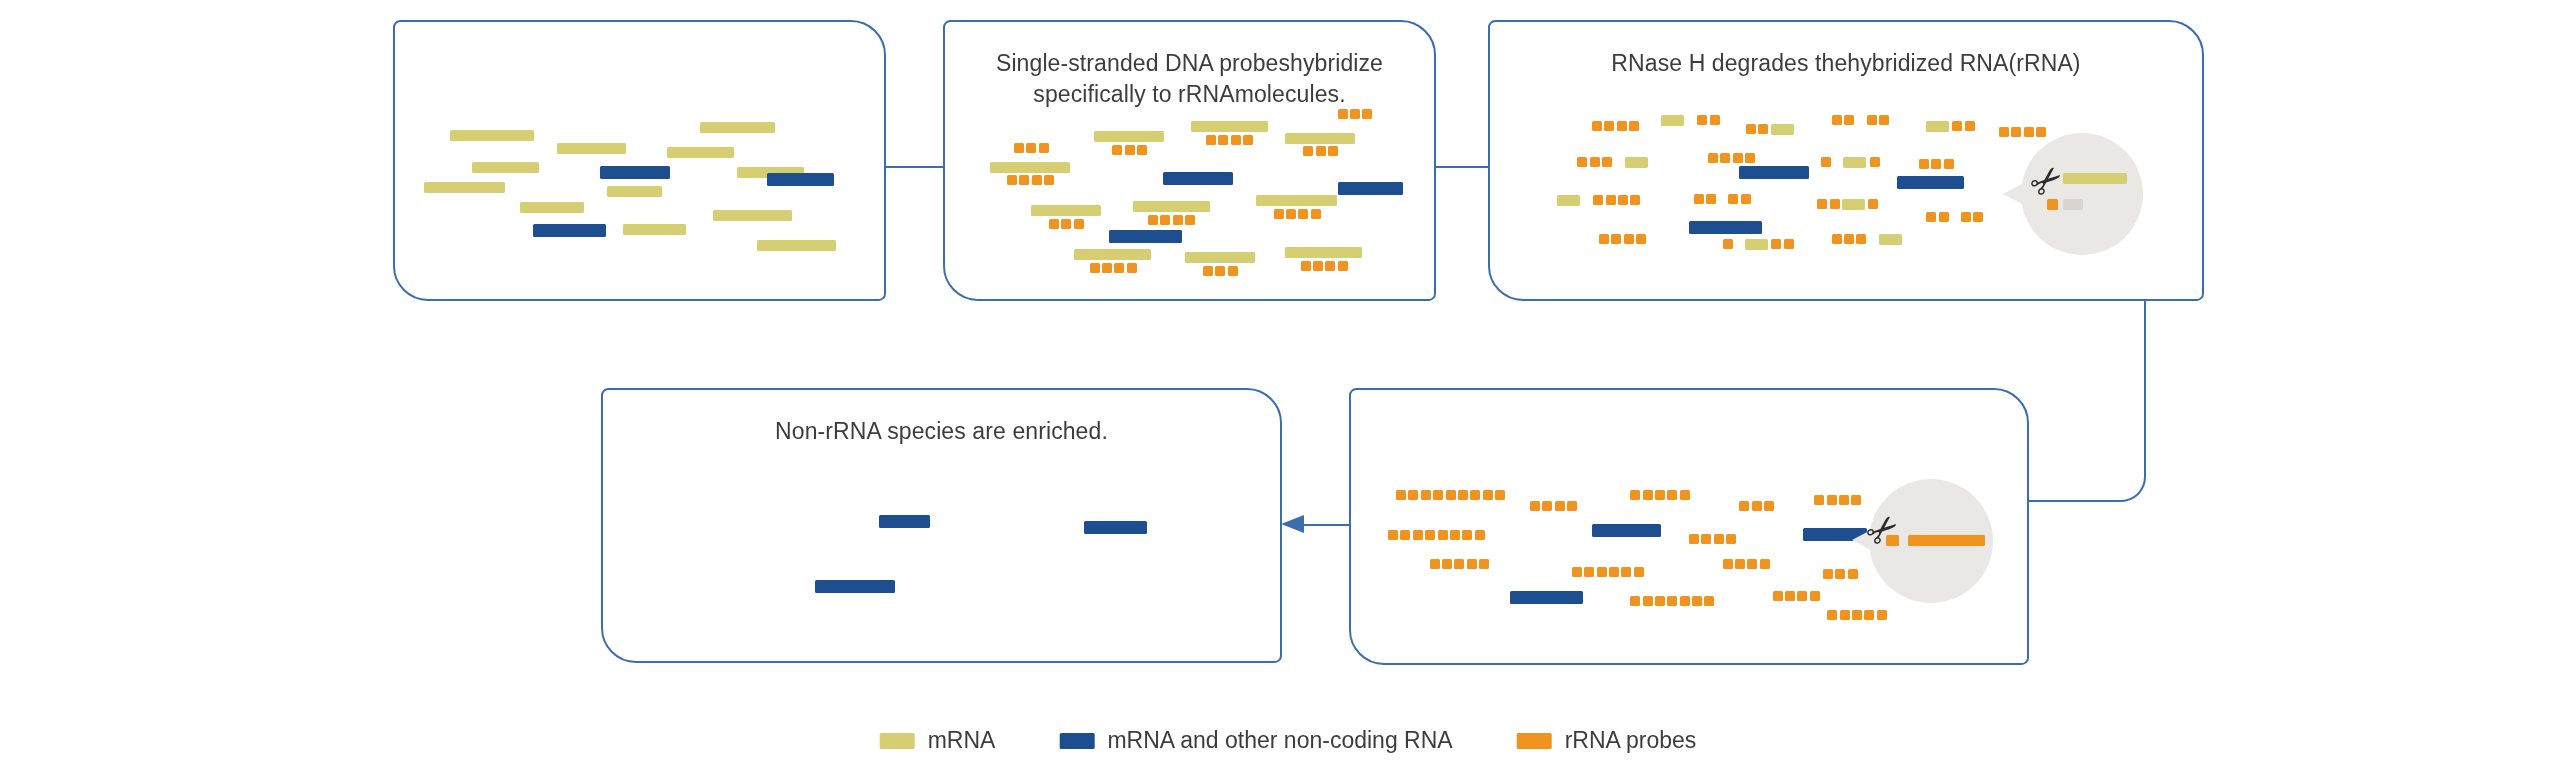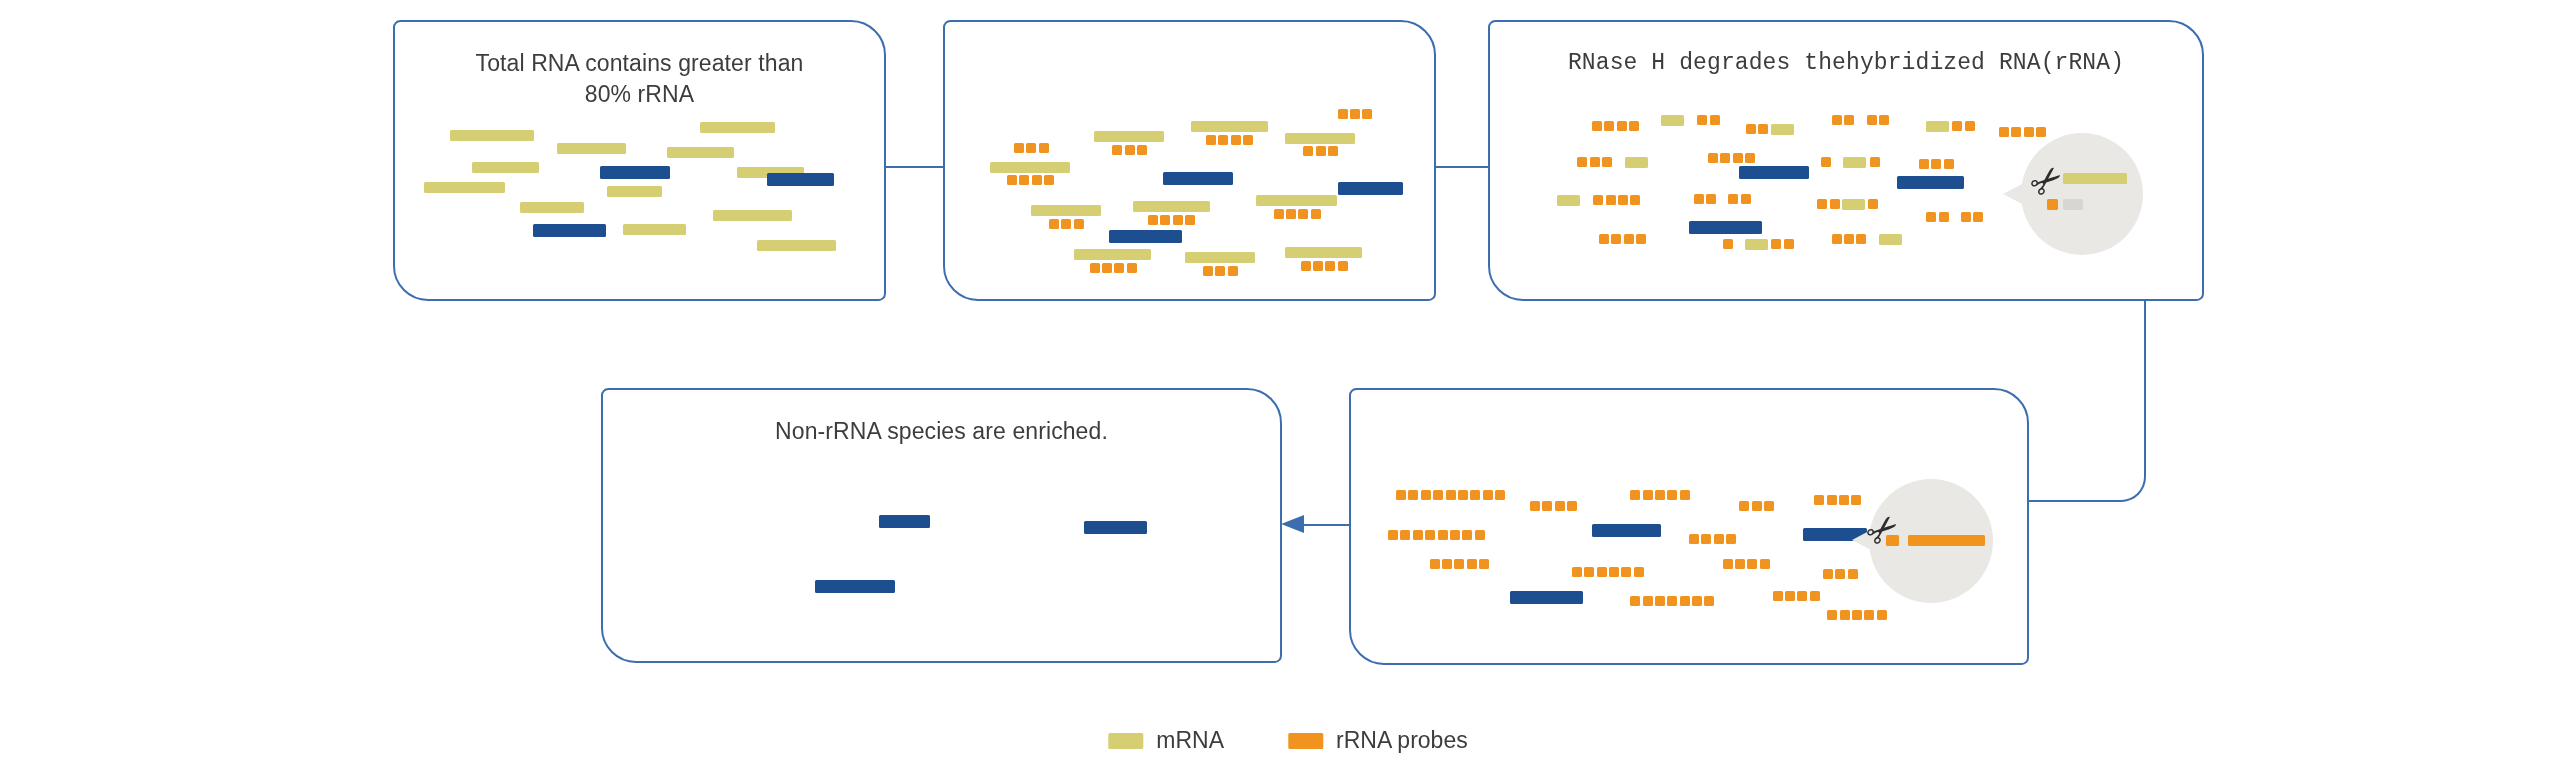--- a/index.html
+++ b/index.html
@@ -19,41 +19,41 @@
          display:flex;align-items:center;gap:64px;font-size:23px;color:#3d3d3d;}
   .legend-item{display:flex;align-items:center;gap:13px;white-space:nowrap;}
   .swatch{display:inline-block;width:35px;height:16px;border-radius:1.5px;}
 </style>
 </head>
 <body>
 
 <div class="stage">
 
   <section class="panel" style="left: 393px; top: 20.4px; width: 493px; height: 281px; border-color: rgb(60, 109, 175);">
-    <div class="title" style="max-width: 334px; color: rgb(61, 61, 61);">Total RNA contains greater than 80% rRNA</div>
     <div class="canvas">
         <div style="position: absolute; left: 55px; top: 108px; width: 84px; height: 11px; background: rgb(214, 206, 114); border-radius: 1.5px;"></div>
         <div style="position: absolute; left: 162px; top: 121px; width: 69px; height: 11px; background: rgb(214, 206, 114); border-radius: 1.5px;"></div>
         <div style="position: absolute; left: 77px; top: 140px; width: 67px; height: 11px; background: rgb(214, 206, 114); border-radius: 1.5px;"></div>
         <div style="position: absolute; left: 29px; top: 160px; width: 81px; height: 11px; background: rgb(214, 206, 114); border-radius: 1.5px;"></div>
         <div style="position: absolute; left: 125px; top: 180px; width: 64px; height: 11px; background: rgb(214, 206, 114); border-radius: 1.5px;"></div>
         <div style="position: absolute; left: 212px; top: 164px; width: 55px; height: 11px; background: rgb(214, 206, 114); border-radius: 1.5px;"></div>
         <div style="position: absolute; left: 272px; top: 125px; width: 67px; height: 11px; background: rgb(214, 206, 114); border-radius: 1.5px;"></div>
         <div style="position: absolute; left: 305px; top: 100px; width: 75px; height: 11px; background: rgb(214, 206, 114); border-radius: 1.5px;"></div>
         <div style="position: absolute; left: 342px; top: 145px; width: 67px; height: 11px; background: rgb(214, 206, 114); border-radius: 1.5px;"></div>
         <div style="position: absolute; left: 318px; top: 188px; width: 79px; height: 11px; background: rgb(214, 206, 114); border-radius: 1.5px;"></div>
         <div style="position: absolute; left: 228px; top: 202px; width: 63px; height: 11px; background: rgb(214, 206, 114); border-radius: 1.5px;"></div>
         <div style="position: absolute; left: 362px; top: 218px; width: 79px; height: 11px; background: rgb(214, 206, 114); border-radius: 1.5px;"></div>
         <div style="position: absolute; left: 205px; top: 144px; width: 70px; height: 13px; background: rgb(29, 78, 143); border-radius: 1.5px;"></div>
         <div style="position: absolute; left: 372px; top: 151px; width: 67px; height: 13px; background: rgb(29, 78, 143); border-radius: 1.5px;"></div>
         <div style="position: absolute; left: 138px; top: 202px; width: 73px; height: 13px; background: rgb(29, 78, 143); border-radius: 1.5px;"></div>
       </div>
   </section>
 
   <section class="panel" style="left: 943px; top: 20.4px; width: 493px; height: 281px; border-color: rgb(60, 109, 175);">
+    <div class="title" style="max-width: 436px; color: rgb(61, 61, 61);">Single-stranded DNA probeshybridize specifically to rRNAmolecules.</div>
     <div class="canvas">
         <div style="position: absolute; left: 69px; top: 121px; width: 9.5px; height: 9.5px; background: rgb(240, 147, 31); border-radius: 1.5px;"></div>
         <div style="position: absolute; left: 81px; top: 121px; width: 9.5px; height: 9.5px; background: rgb(240, 147, 31); border-radius: 1.5px;"></div>
         <div style="position: absolute; left: 94px; top: 121px; width: 9.5px; height: 9.5px; background: rgb(240, 147, 31); border-radius: 1.5px;"></div>
         <div style="position: absolute; left: 393px; top: 87px; width: 9.5px; height: 9.5px; background: rgb(240, 147, 31); border-radius: 1.5px;"></div>
         <div style="position: absolute; left: 405px; top: 87px; width: 9.5px; height: 9.5px; background: rgb(240, 147, 31); border-radius: 1.5px;"></div>
         <div style="position: absolute; left: 417px; top: 87px; width: 9.5px; height: 9.5px; background: rgb(240, 147, 31); border-radius: 1.5px;"></div>
         <div style="position: absolute; left: 45px; top: 140px; width: 80px; height: 11px; background: rgb(214, 206, 114); border-radius: 1.5px;"></div>
         <div style="position: absolute; left: 62px; top: 153px; width: 9.5px; height: 9.5px; background: rgb(240, 147, 31); border-radius: 1.5px;"></div>
         <div style="position: absolute; left: 74px; top: 153px; width: 9.5px; height: 9.5px; background: rgb(240, 147, 31); border-radius: 1.5px;"></div>
@@ -100,21 +100,21 @@
         <div style="position: absolute; left: 368px; top: 239px; width: 9.5px; height: 9.5px; background: rgb(240, 147, 31); border-radius: 1.5px;"></div>
         <div style="position: absolute; left: 380px; top: 239px; width: 9.5px; height: 9.5px; background: rgb(240, 147, 31); border-radius: 1.5px;"></div>
         <div style="position: absolute; left: 393px; top: 239px; width: 9.5px; height: 9.5px; background: rgb(240, 147, 31); border-radius: 1.5px;"></div>
         <div style="position: absolute; left: 218px; top: 150px; width: 70px; height: 13px; background: rgb(29, 78, 143); border-radius: 1.5px;"></div>
         <div style="position: absolute; left: 393px; top: 160px; width: 65px; height: 13px; background: rgb(29, 78, 143); border-radius: 1.5px;"></div>
         <div style="position: absolute; left: 164px; top: 208px; width: 73px; height: 13px; background: rgb(29, 78, 143); border-radius: 1.5px;"></div>
       </div>
   </section>
 
   <section class="panel" style="left: 1488px; top: 20.4px; width: 716px; height: 281px; border-color: rgb(60, 109, 175);">
-    <div class="title" style="max-width: 683px; color: rgb(61, 61, 61); font-family: Liberation Mono, monospace;">RNase H degrades thehybridized RNA(rRNA)</div>
+    <div class="title" style="max-width: 683px; color: rgb(61, 61, 61);">RNase H degrades thehybridized RNA(rRNA)</div>
     <div class="canvas">
         <div style="position: absolute; left: 102px; top: 99px; width: 9.5px; height: 9.5px; background: rgb(240, 147, 31); border-radius: 1.5px;"></div>
         <div style="position: absolute; left: 114px; top: 99px; width: 9.5px; height: 9.5px; background: rgb(240, 147, 31); border-radius: 1.5px;"></div>
         <div style="position: absolute; left: 127px; top: 99px; width: 9.5px; height: 9.5px; background: rgb(240, 147, 31); border-radius: 1.5px;"></div>
         <div style="position: absolute; left: 139px; top: 99px; width: 9.5px; height: 9.5px; background: rgb(240, 147, 31); border-radius: 1.5px;"></div>
         <div style="position: absolute; left: 171px; top: 93px; width: 23px; height: 10.2px; background: rgb(214, 206, 114); border-radius: 1.5px;"></div>
         <div style="position: absolute; left: 207px; top: 93px; width: 9.5px; height: 9.5px; background: rgb(240, 147, 31); border-radius: 1.5px;"></div>
         <div style="position: absolute; left: 220px; top: 93px; width: 9.5px; height: 9.5px; background: rgb(240, 147, 31); border-radius: 1.5px;"></div>
         <div style="position: absolute; left: 256px; top: 102px; width: 9.5px; height: 9.5px; background: rgb(240, 147, 31); border-radius: 1.5px;"></div>
         <div style="position: absolute; left: 268px; top: 102px; width: 9.5px; height: 9.5px; background: rgb(240, 147, 31); border-radius: 1.5px;"></div>
@@ -283,19 +283,23 @@
   <div class="lconn" style="left: 2029px; top: 301px; width: 115px; height: 199px; border-color: rgb(60, 109, 175);"></div>
   <div class="conn" style="left: 1301px; top: 524px; width: 48px; background: rgb(60, 109, 175);"></div>
   <div class="arrowhead" style="left: 1281px; top: 515px; border-right-color: rgb(60, 109, 175);"></div>
 
   <div class="legend" style="color: rgb(61, 61, 61);">
     <div class="legend-item">
       <span class="swatch" style="background: rgb(214, 206, 114);"></span>
       <span>mRNA</span>
     </div>
     <div class="legend-item">
+      <span class="swatch" style="background: rgb(29, 78, 143);"></span>
+      <span>mRNA and other non-coding RNA</span>
+    </div>
+    <div class="legend-item">
       <span class="swatch" style="background: rgb(240, 147, 31);"></span>
       <span>rRNA probes</span>
     </div>
   </div>
 
 </div>
 
 
 </body></html>

